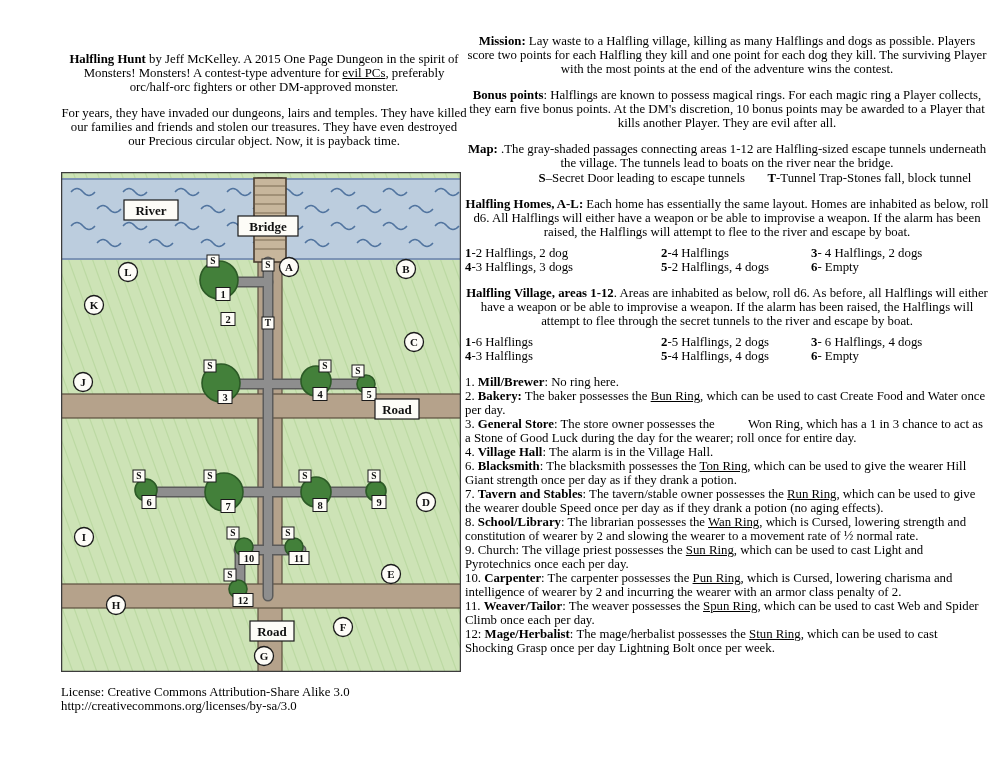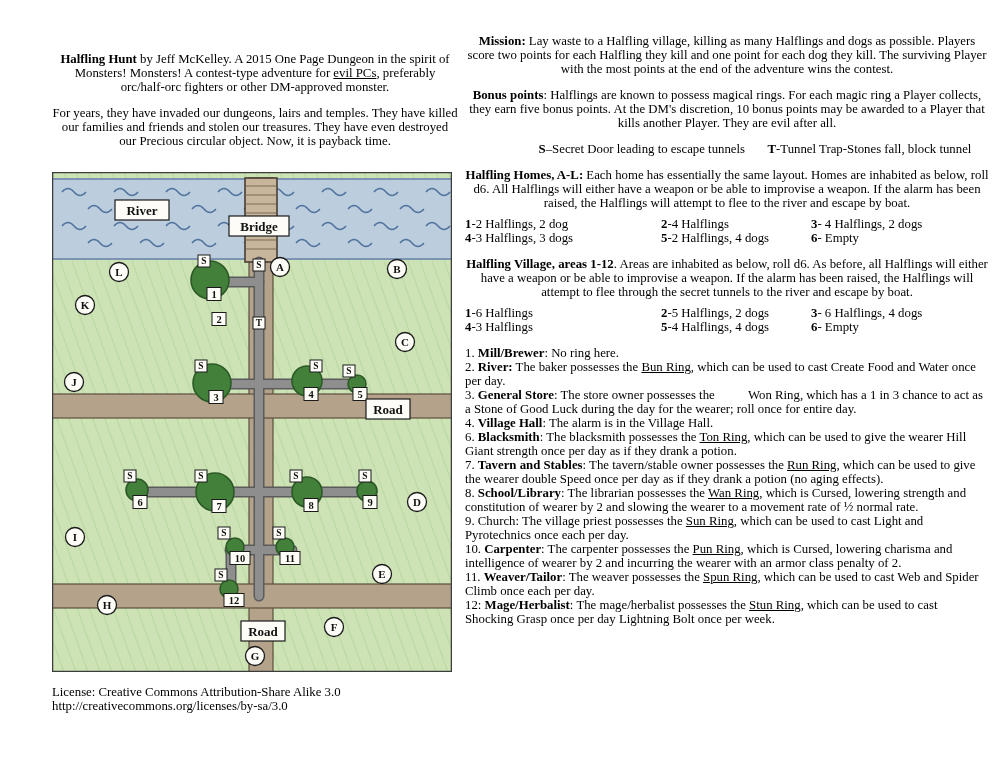--- a/index.html
+++ b/index.html
@@ -6,21 +6,21 @@
   html, body { width:1000px; height:772px; }
   body {
     background:#ffffff;
     color:#000;
     font-family:"Liberation Serif", serif;
     font-size:12.8px;
     line-height:14px;
     position:relative;
     overflow:hidden;
   }
-  .col-left  { position:absolute; left:52px; top:52px; width:406px; }
+  .col-left  { position:absolute; left:61px; top:52px; width:406px; }
   .col-right { position:absolute; left:465px; top:34px; width:524px; }
   .para  { margin-bottom:12px;text-align:center; }
   .tight { margin-bottom:7px;font-family:Liberation Serif, serif; }
   .key-line { padding-left:56px; white-space:pre-wrap; margin-top:1px; }
   .d6-table {
     display:grid;
     grid-template-columns:196px 150px 1fr;
     margin-bottom:12px;
   }
   .locations p { margin:0; }
@@ -370,20 +370,21 @@
 
     <p class="license">License: Creative Commons Attribution-Share Alike 3.0</p>
     <p>http://creativecommons.org/licenses/by-sa/3.0</p>
   </div>
 
   <div class="col-right">
     <p class="para"><span style="font-weight: bold;">Mission:</span><span> Lay waste to a Halfling village, killing as many Halflings and dogs as possible. Players score two points for each Halfling they kill and one point for each dog they kill. The surviving Player with the most points at the end of the adventure wins the contest.</span></p>
     <p class="para"><span style="font-weight: bold;">Bonus points</span><span>: Halflings are known to possess magical rings. For each magic ring a Player collects, they earn five bonus points. At the DM's discretion, 10 bonus points may be awarded to a Player that kills another Player. They are evil after all.</span></p>
 
     <div class="para">
+      <p><span style="font-weight: bold;">Map:</span><span> .The gray-shaded passages connecting areas 1-12 are Halfling-sized escape tunnels underneath the village. The tunnels lead to boats on the river near the bridge.</span></p>
       <p class="key-line"><span style="font-weight: bold;">S</span><span>–Secret Door leading to escape tunnels       </span><span style="font-weight: bold;">T</span><span>-Tunnel Trap-Stones fall, block tunnel</span></p>
     </div>
 
     <p class="para tight"><span style="font-weight: bold;">Halfling Homes, A-L:</span><span> Each home has essentially the same layout. Homes are inhabited as below, roll d6. All Halflings will either have a weapon or be able to improvise a weapon. If the alarm has been raised, the Halflings will attempt to flee to the river and escape by boat.</span></p>
     <div class="d6-table">
       <span class="cell"><span style="font-weight: bold;">1</span><span>-2 Halflings, 2 dog</span></span>
       <span class="cell"><span style="font-weight: bold;">2</span><span>-4 Halflings</span></span>
       <span class="cell"><span style="font-weight: bold;">3</span><span>- 4 Halflings, 2 dogs</span></span>
       <span class="cell"><span style="font-weight: bold;">4</span><span>-3 Halflings, 3 dogs</span></span>
       <span class="cell"><span style="font-weight: bold;">5</span><span>-2 Halflings, 4 dogs</span></span>
@@ -395,21 +396,21 @@
       <span class="cell"><span style="font-weight: bold;">1</span><span>-6 Halflings</span></span>
       <span class="cell"><span style="font-weight: bold;">2</span><span>-5 Halflings, 2 dogs</span></span>
       <span class="cell"><span style="font-weight: bold;">3</span><span>- 6 Halflings, 4 dogs</span></span>
       <span class="cell"><span style="font-weight: bold;">4</span><span>-3 Halflings</span></span>
       <span class="cell"><span style="font-weight: bold;">5</span><span>-4 Halflings, 4 dogs</span></span>
       <span class="cell"><span style="font-weight: bold;">6</span><span>- Empty</span></span>
     </div>
 
     <div class="locations">
       <p><span>1. </span><span style="font-weight: bold;">Mill/Brewer</span><span>: No ring here.</span></p>
-      <p><span>2. </span><span style="font-weight: bold;">River:</span><span> The baker possesses the </span><span style="text-decoration: underline;">Bun Ring</span><span>, which can be used to cast Create Food and Water once per day.</span></p>
+      <p><span>2. </span><span style="font-weight: bold;">Bakery:</span><span> The baker possesses the </span><span style="text-decoration: underline;">Bun Ring</span><span>, which can be used to cast Create Food and Water once per day.</span></p>
       <p><span>3. </span><span style="font-weight: bold;">General Store</span><span>: The store owner possesses the </span><span style=" margin-left: 30px;">Won Ring</span><span>, which has a 1 in 3 chance to act as a Stone of Good Luck during the day for the wearer; roll once for entire day.</span></p>
       <p><span>4. </span><span style="font-weight: bold;">Village Hall</span><span>: The alarm is in the Village Hall.</span></p>
       <p><span>6. </span><span style="font-weight: bold; margin-top: 39px;">Blacksmith</span><span>: The blacksmith possesses the </span><span style="text-decoration: underline;">Ton Ring</span><span>, which can be used to give the wearer Hill Giant strength once per day as if they drank a potion.</span></p>
       <p><span>7. </span><span style="font-weight: bold;">Tavern and Stables</span><span>: The tavern/stable owner possesses the </span><span style="text-decoration: underline;">Run Ring</span><span>, which can be used to give the wearer double Speed once per day as if they drank a potion (no aging effects).</span></p>
       <p><span>8. </span><span style="font-weight: bold;">School/Library</span><span>: The librarian possesses the </span><span style="text-decoration: underline;">Wan Ring</span><span>, which is Cursed, lowering strength and constitution of wearer by 2 and slowing the wearer to a movement rate of ½ normal rate.</span></p>
       <p><span>9. </span><span style="font-weight: normal;">Church</span><span>: The village priest possesses the </span><span style="text-decoration: underline;">Sun Ring</span><span>, which can be used to cast Light and Pyrotechnics once each per day.</span></p>
       <p><span>10. </span><span style="font-weight: bold;">Carpenter</span><span>: The carpenter possesses the </span><span style="text-decoration: underline;">Pun Ring</span><span>, which is Cursed, lowering charisma and intelligence of wearer by 2 and incurring the wearer with an armor class penalty of 2.</span></p>
       <p><span>11. </span><span style="font-weight: bold;">Weaver/Tailor</span><span>: The weaver possesses the </span><span style="text-decoration: underline;">Spun Ring</span><span>, which can be used to cast Web and Spider Climb once each per day.</span></p>
       <p><span>12: </span><span style="font-weight: bold;">Mage/Herbalist</span><span>: The mage/herbalist possesses the </span><span style="text-decoration: underline;">Stun Ring</span><span>, which can be used to cast Shocking Grasp once per day Lightning Bolt once per week.</span></p>
     </div>

